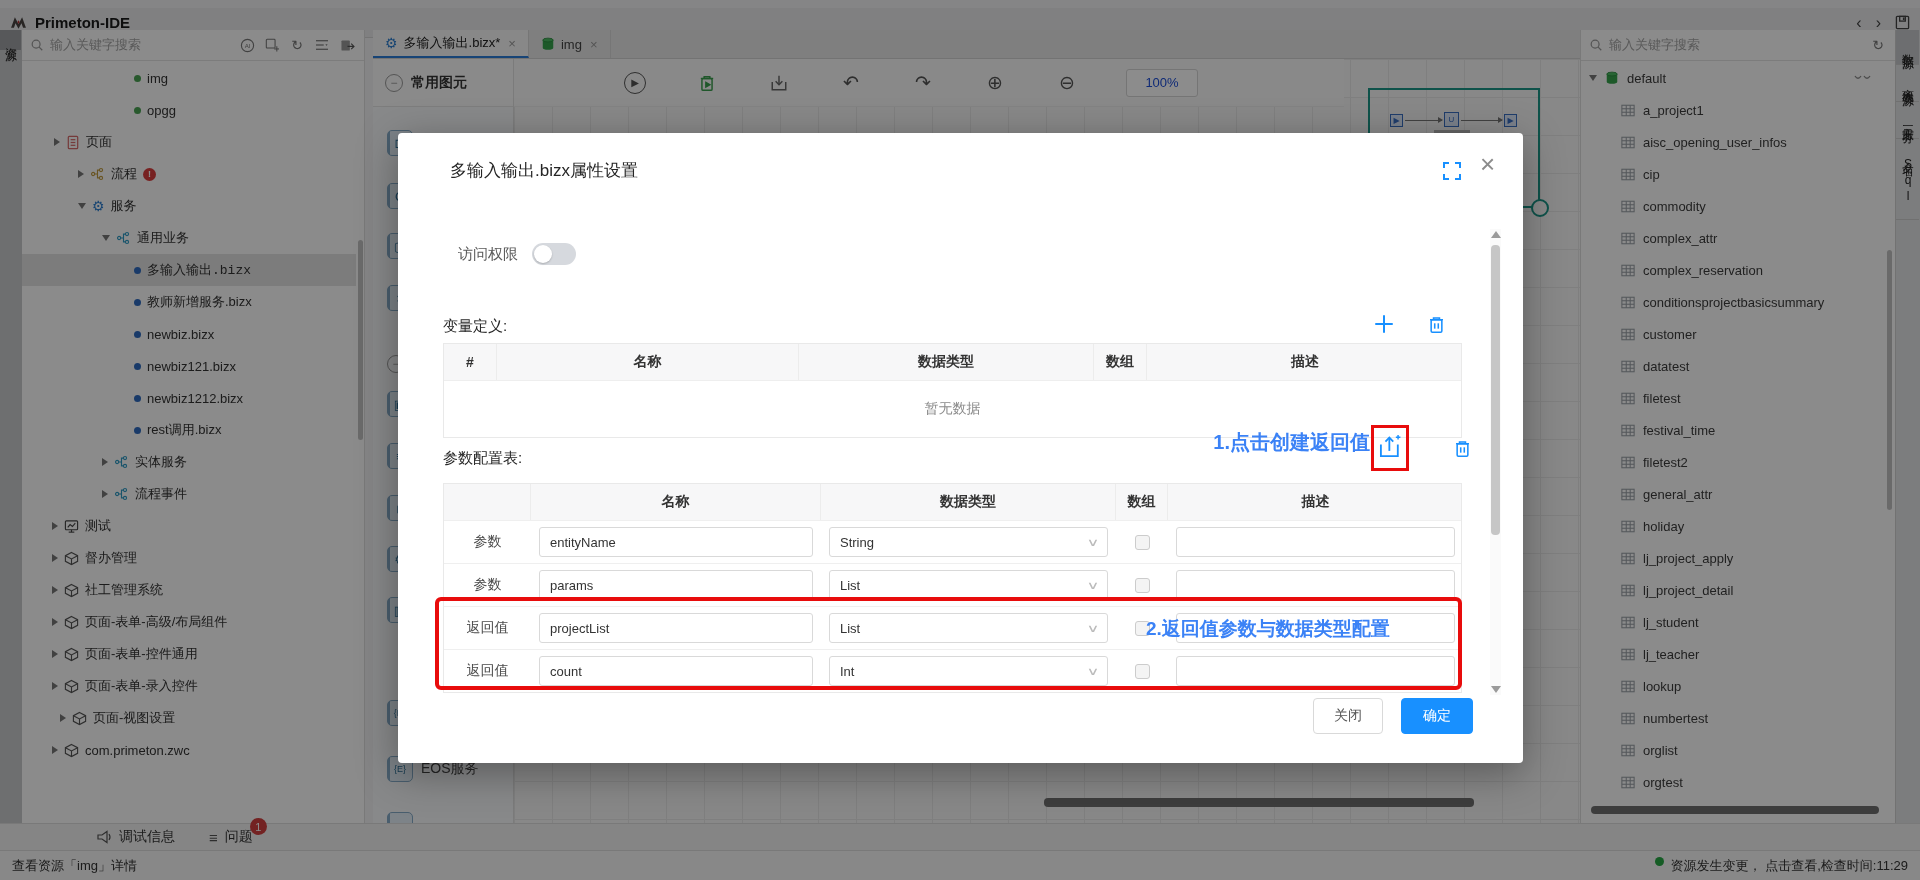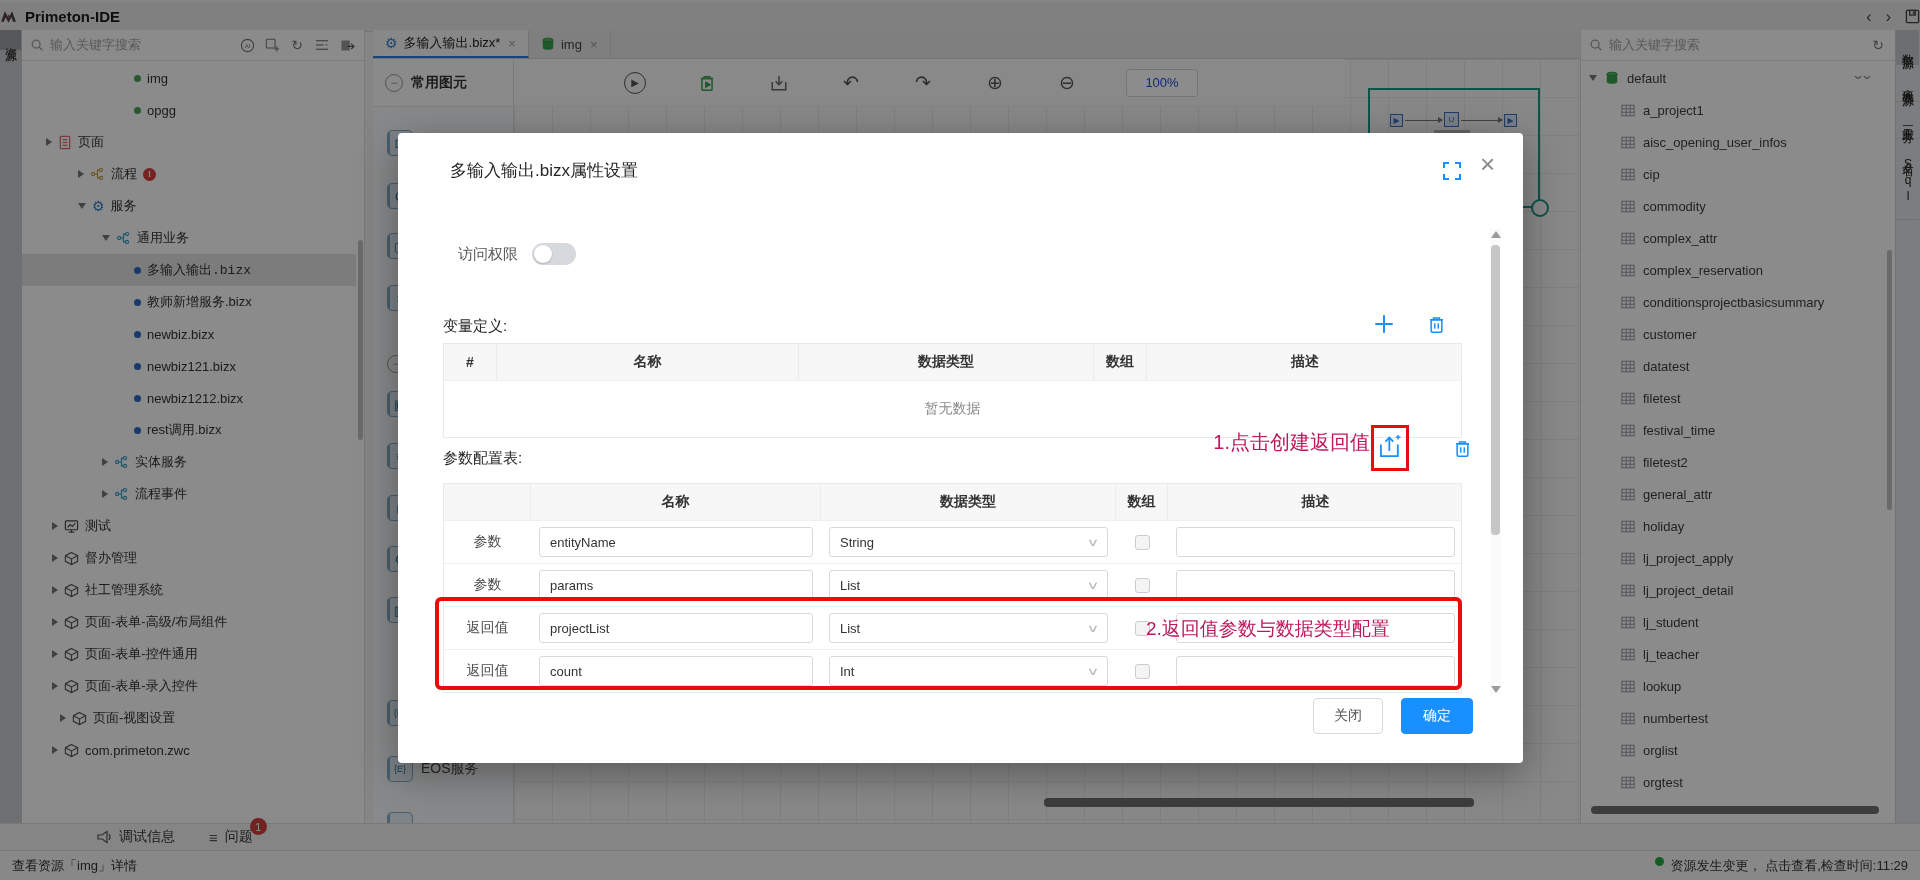--- a/index.html
+++ b/index.html
@@ -1,21 +1,21 @@
 <!DOCTYPE html>
 <html><head>
 <meta charset="utf-8">
 <style>
 *{margin:0;padding:0;box-sizing:border-box}
 html,body{width:1920px;height:880px;overflow:hidden}
 body{font-family:"Liberation Sans","DejaVu Sans",sans-serif;font-size:13px;color:#333;background:#fff}
 .abs{position:absolute}
 .stage{position:absolute;left:0;top:0;width:1920px;height:880px;overflow:hidden;background:#f2f3f5}
 
-.titlebar{left:0;top:2px;width:1920px;height:30px;background:#e9eaec;border-bottom:1px solid #d4d4d4;display:flex;align-items:center;padding:0 0}
+.titlebar{left:0;top:8px;width:1920px;height:30px;background:#e9eaec;border-bottom:1px solid #d4d4d4;display:flex;align-items:center;padding:0 10px}
 .apptitle{font-size:15px;font-weight:bold;color:#1b1b1b;margin-left:8px}
 .tb-right{margin-left:auto;display:flex;align-items:center;gap:14px;color:#444;font-size:16px}
 .tb-right span{cursor:pointer;line-height:1}
 
 .left-rail{left:0;top:30px;width:22px;height:793px;background:#c9cacc}
 .rail-tab{writing-mode:vertical-rl;text-orientation:upright;font-size:12px;color:#222;padding:8px 2px;letter-spacing:2px;cursor:pointer}
 .left-rail .rail-tab.active{background:#9fa1a4}
 .right-rail{left:1895px;top:30px;width:25px;height:793px;background:#e2e3e5;border-left:1px solid #cfcfcf}
 .right-rail .rail-tab{border-bottom:1px solid #cccccc;padding:14px 3px}
 .right-rail .rail-tab.active{background:#c7c9cc}
@@ -98,21 +98,21 @@
 .cb{width:15px;height:15px;border:1px solid #ccc;border-radius:3px;background:#f4f4f4;margin:0 auto;cursor:pointer}
 .btn{position:absolute;height:36px;border-radius:4px;font-size:14px;cursor:pointer;border:1px solid #d9d9d9;display:flex;align-items:center;justify-content:center}
 .btn.ghost{left:915px;top:565px;width:70px;background:#fff;color:#555}
 .btn.primary{left:1003px;top:565px;width:72px;background:#1890ff;border-color:#1890ff;color:#fff}
 .m-scroll{position:absolute;left:1092px;top:96px;width:11px;height:466px;background:#fafafa}
 .m-scroll .sarr{position:absolute;left:1px;width:0;height:0;border-left:5px solid transparent;border-right:5px solid transparent}
 .m-scroll .up{top:2px;border-bottom:7px solid #9a9a9a}
 .m-scroll .down{bottom:2px;border-top:7px solid #9a9a9a}
 .m-scroll .thumb{position:absolute;left:1px;top:16px;width:9px;height:290px;background:#c6c6c6;border-radius:4px;cursor:pointer}
 
-.ann{color:#be185d;font-weight:normal;position:absolute;z-index:60;white-space:nowrap}
+.ann{color:#3b82f6;font-weight:bold;position:absolute;z-index:60;white-space:nowrap}
 .ann-text1{top:296px;left:760px;width:212px;font-size:20px;text-align:right}
 .ann-box1{position:absolute;left:973px;top:292px;width:38px;height:46px;border:3px solid #e80c0c;z-index:60}
 .ann-rect2{position:absolute;left:37px;top:464px;width:1027px;height:93px;border:4px solid #e80c0c;border-radius:6px;z-index:60;pointer-events:none}
 .ann-text2{top:483px;left:748px;font-size:19px}
 .ic svg{display:block}
 </style>
 </head>
 <body>
 
 <div class="stage">
@@ -186,21 +186,21 @@
     </div>
     <div class="tree" id="leftTree">
         <div class="trow" style="padding-left: 112px;">
           <span class="dot" style="background: rgb(74, 162, 83);"></span>
           <span>img</span>
         </div>
         <div class="trow" style="padding-left: 112px;">
           <span class="dot" style="background: rgb(74, 162, 83);"></span>
           <span>opgg</span>
         </div>
-        <div class="trow" style="padding-left: 24px;">
+        <div class="trow" style="padding-left: 32px;">
           <span class="arrow r"></span>
           <span class="ic">
             <svg width="14" height="15" viewBox="0 0 14 16" fill="none" stroke="#d66a6a" stroke-width="1.3">
               <rect x="2" y="1.5" width="10" height="13" rx="1"></rect>
               <line x1="4.5" y1="5" x2="9.5" y2="5"></line>
               <line x1="4.5" y1="8" x2="9.5" y2="8"></line>
               <line x1="4.5" y1="11" x2="9.5" y2="11"></line>
             </svg>
           </span>
           <span>页面</span>

